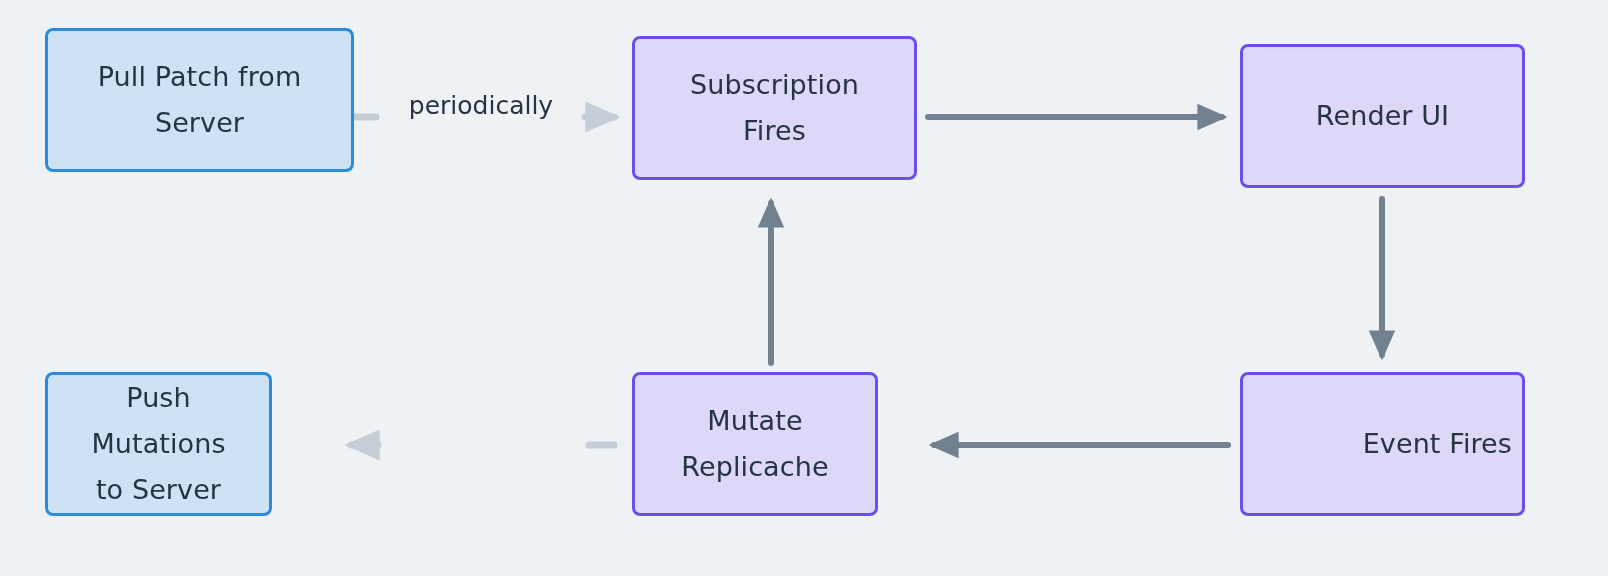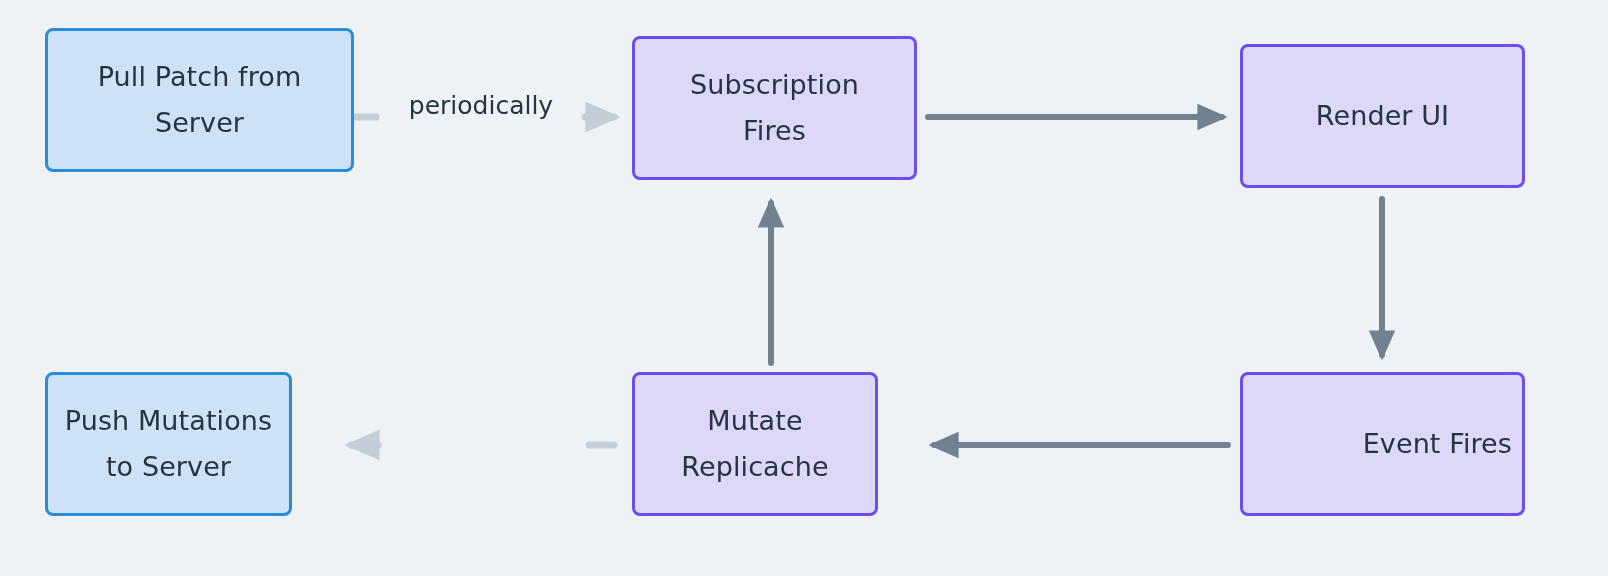--- a/index.html
+++ b/index.html
@@ -108,21 +108,21 @@
 
   <div class="node purple" style="left:632px; top:36px; width:285px; height:144px;">
     <span>Subscription
 Fires</span>
   </div>
 
   <div class="node purple" style="left:1240px; top:44px; width:285px; height:144px;">
     <span>Render UI</span>
   </div>
 
-  <div class="node blue" style="left:45px; top:372px; width:247px; height:144px;">
+  <div class="node blue" style="left:45px; top:372px; width:227px; height:144px;">
     <span>Push Mutations
 to Server</span>
   </div>
 
   <div class="node purple" style="left:632px; top:372px; width:246px; height:144px;">
     <span>Mutate
 Replicache</span>
   </div>
 
   <div class="node purple" style="left:1240px; top:372px; width:285px; height:144px;justify-content:flex-end;">

